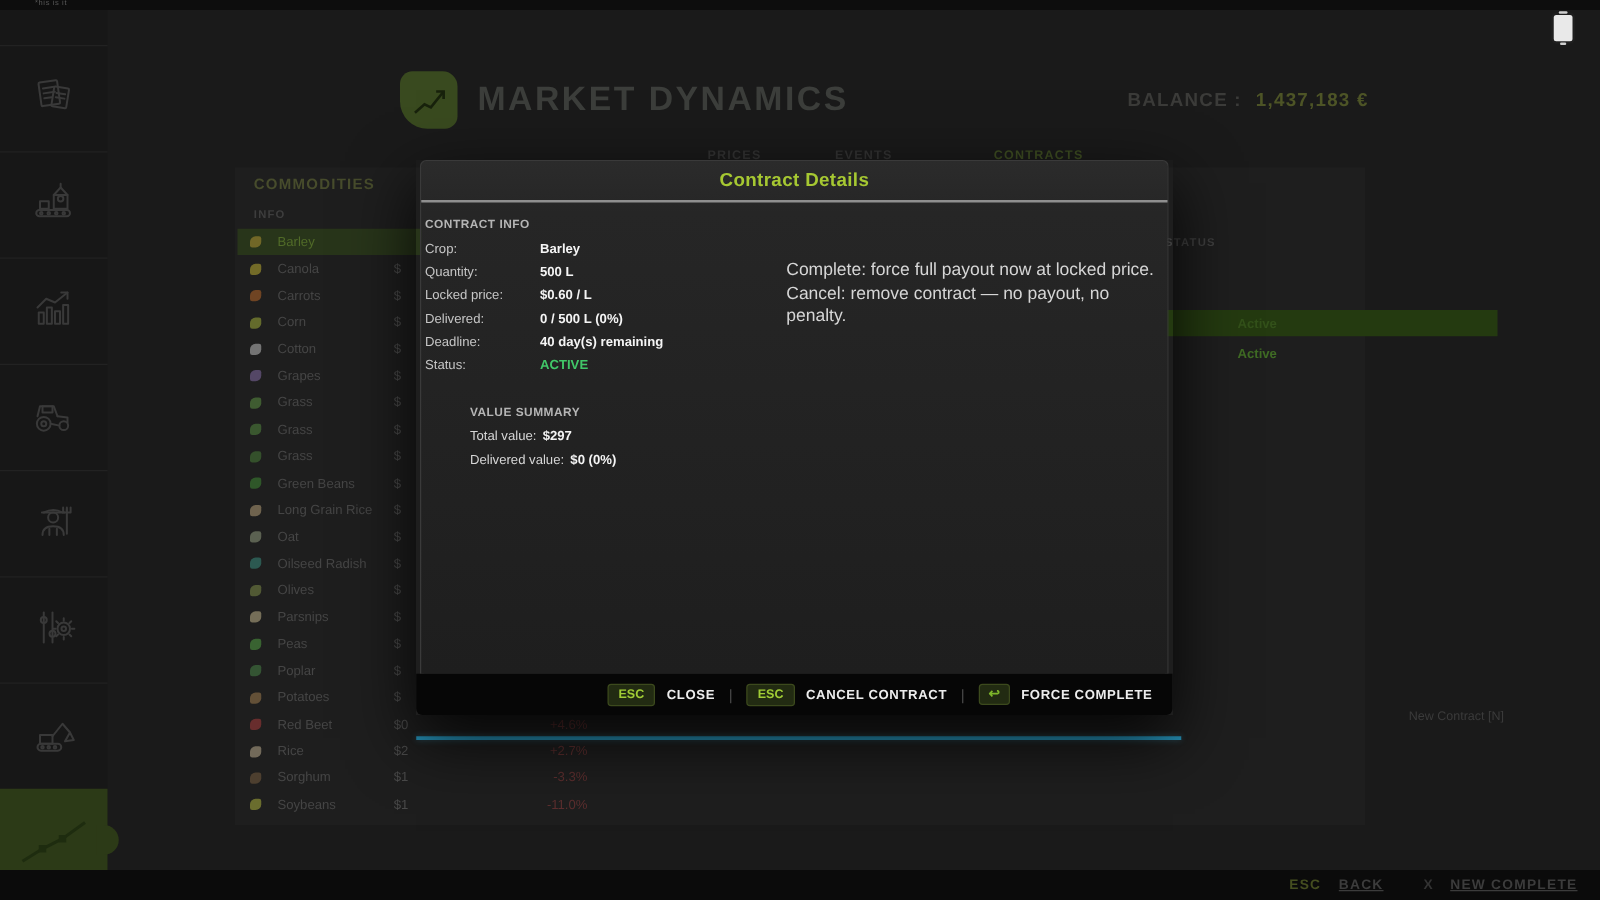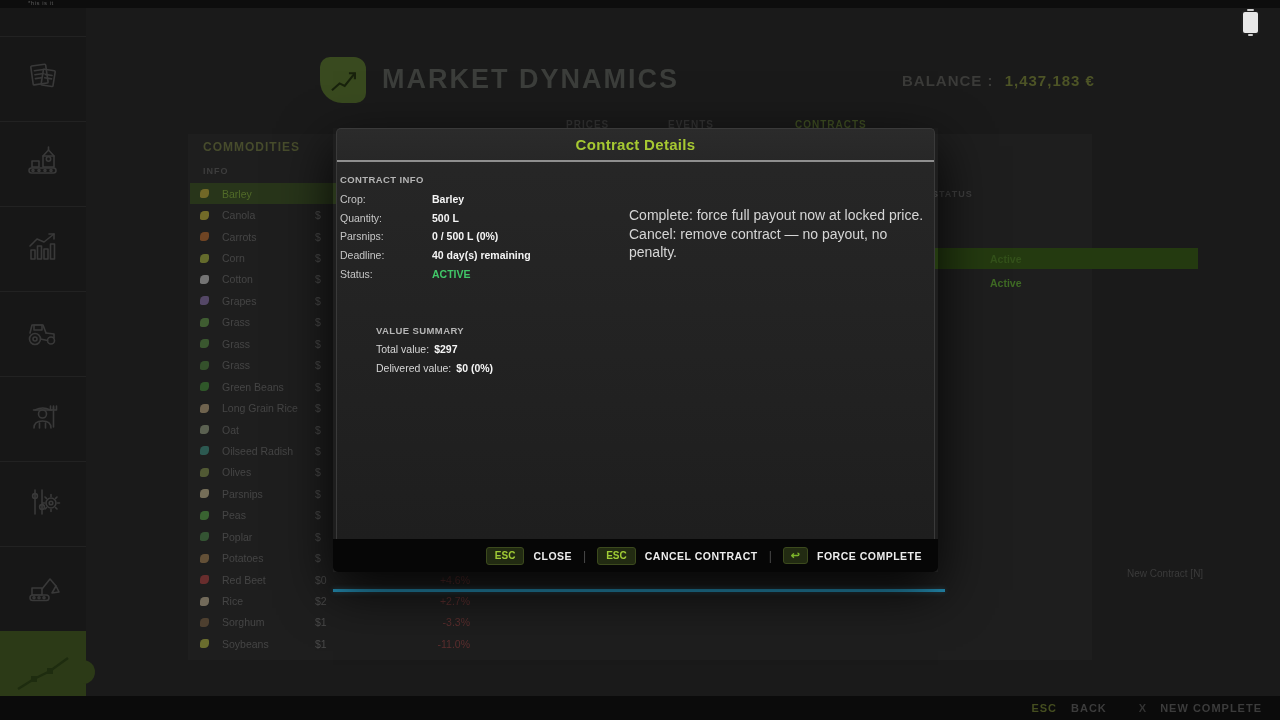--- a/index.html
+++ b/index.html
@@ -85,21 +85,21 @@
   .kbd{background:#222b12;border:1px solid #3c4a1d;color:#a0cc35;font-size:10px;font-weight:700;
        padding:3px 8px;border-radius:3px;line-height:1;}
   .kbd.enter{color:#7db52a;padding:2px 7px;font-size:11px;}
   .act-label{font-size:10.5px;font-weight:700;color:#ededed;letter-spacing:.5px;}
   .fdiv{color:#4a4a4a;font-size:12px;}
 
   
   .bottom-bar{position:absolute;left:0;top:696px;width:1280px;height:24px;background:#0b0b0b;
               display:flex;align-items:center;justify-content:flex-end;padding-right:18px;box-sizing:border-box;gap:14px;}
   .bottom-bar .esc{color:#454e20;font-size:11px;font-weight:700;letter-spacing:1px;}
-  .bottom-bar .blabel{color:#3c3c3c;font-size:11px;font-weight:700;letter-spacing:1px;margin-right:18px;}
+  .bottom-bar .blabel{color:#3c3c3c;font-size:11px;font-weight:700;letter-spacing:1px;margin-right:18px;text-decoration:underline;}
   .bottom-bar .xkey{color:#333;font-size:11px;font-weight:700;}
 </style>
 </head>
 <body>
 
 <div id="screen">
 
   <div class="top-strip">
     <span class="corner-text">*his is it</span>
   </div>
@@ -378,21 +378,25 @@
         <div class="info-rows" id="info-rows">
             <div class="info-row">
               <span class="l">Crop:</span>
               <span class="v">Barley</span>
             </div>
             <div class="info-row">
               <span class="l">Quantity:</span>
               <span class="v">500 L</span>
             </div>
             <div class="info-row">
-              <span class="l">Parsnips:</span>
+              <span class="l">Locked price:</span>
+              <span class="v">$0.60 / L</span>
+            </div>
+            <div class="info-row">
+              <span class="l">Delivered:</span>
               <span class="v">0 / 500 L  (0%)</span>
             </div>
             <div class="info-row">
               <span class="l">Deadline:</span>
               <span class="v">40 day(s) remaining</span>
             </div>
             <div class="info-row">
               <span class="l">Status:</span>
               <span class="v status-active">ACTIVE</span>
             </div>

